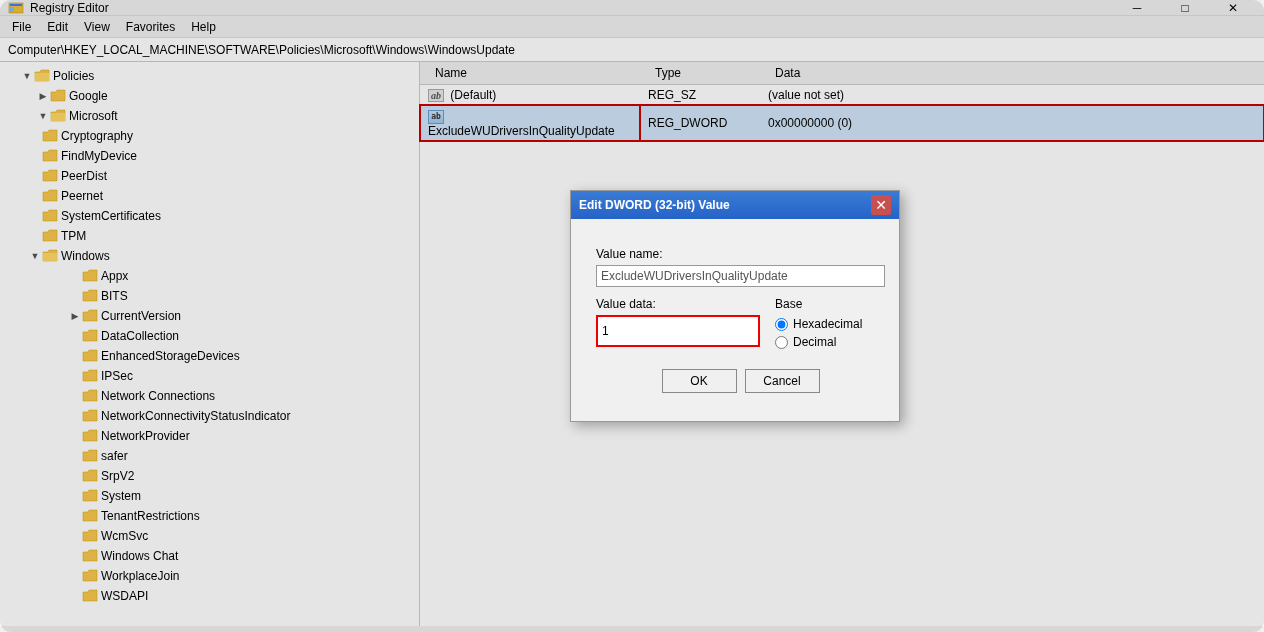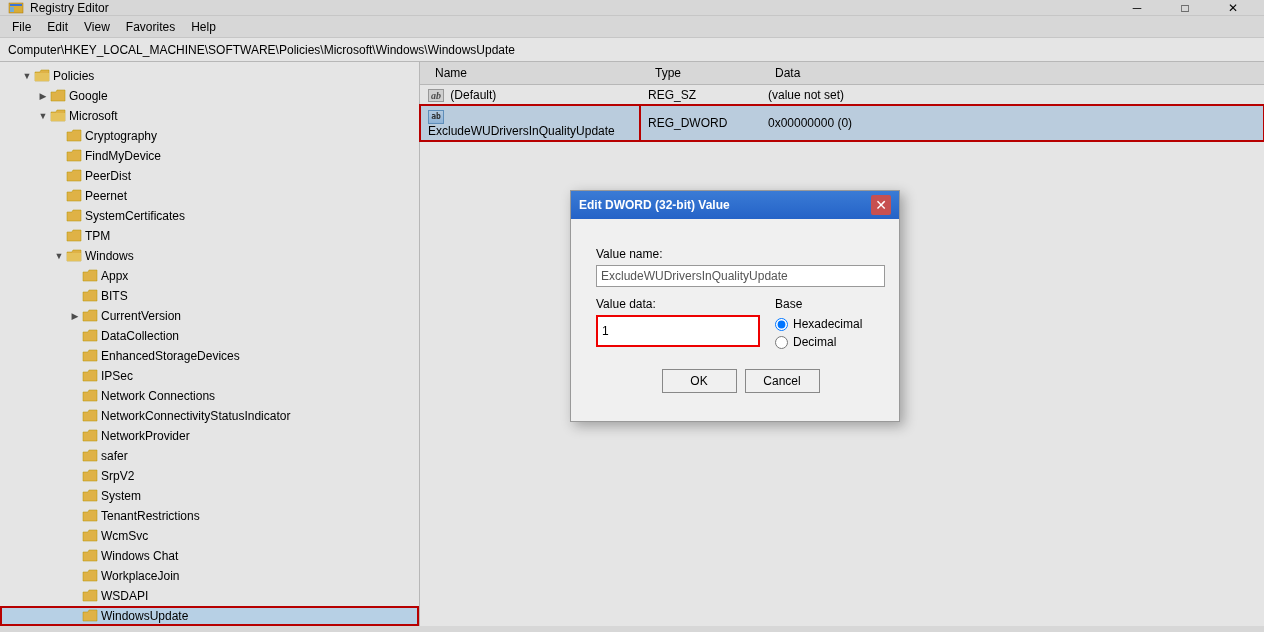--- a/index.html
+++ b/index.html
@@ -126,21 +126,21 @@
       height: 16px;
       margin-right: 3px;
       flex-shrink: 0;
       position: relative;
     }
     .folder-icon svg { width: 16px; height: 16px; }
 
     .tree-label { font-size: 12px; }
     .indent-1 { padding-left: 20px; }
     .indent-2 { padding-left: 36px; }
-    .indent-3 { padding-left: 52px; }
+    .indent-3 { padding-left: 28px; }
     .indent-4 { padding-left: 68px; }
 
     
     .right-panel {
       flex: 1;
       background: #fff;
       display: flex;
       flex-direction: column;
     }
 
@@ -185,20 +185,21 @@
     
     .modal-overlay {
       position: absolute;
       top: 0; left: 0;
       width: 100%; height: 100%;
       background: rgba(0,0,0,0.1);
       display: flex;
       align-items: center;
       justify-content: center;
       z-index: 100;
+      border-radius: 11px;
     }
 
     .modal {
       background: #f0f0f0;
       border: 1px solid #999;
       box-shadow: 4px 4px 12px rgba(0,0,0,0.3);
       width: 330px;
       position: absolute;
       top: 190px;
       left: 570px;
@@ -638,29 +639,20 @@
     <div class="tree-item indent-4">
       <span class="expand-spacer"></span>
       <span class="folder-icon">
         <svg viewBox="0 0 16 16">
             <path d="M1,4 L6,4 L7,2 L15,2 L15,13 L1,13 Z" fill="#f9c74f" stroke="#c8a000" stroke-width="0.5"></path>
           </svg>
       </span>
       <span class="tree-label">WSDAPI</span>
     </div>
 
-    <div class="tree-item indent-4 highlighted" style="outline: 2px solid #cc0000; background: #cce8ff;">
-      <span class="expand-spacer"></span>
-      <span class="folder-icon">
-        <svg viewBox="0 0 16 16">
-            <path d="M1,4 L6,4 L7,2 L15,2 L15,13 L1,13 Z" fill="#f9c74f" stroke="#c8a000" stroke-width="0.5"></path>
-          </svg>
-      </span>
-      <span class="tree-label">WindowsUpdate</span>
-    </div>
 
   </div>
 
   <div class="right-panel">
     <table class="registry-table">
       <thead>
         <tr>
           <th class="col-name">Name</th>
           <th class="col-type">Type</th>
           <th class="col-data">Data</th>

